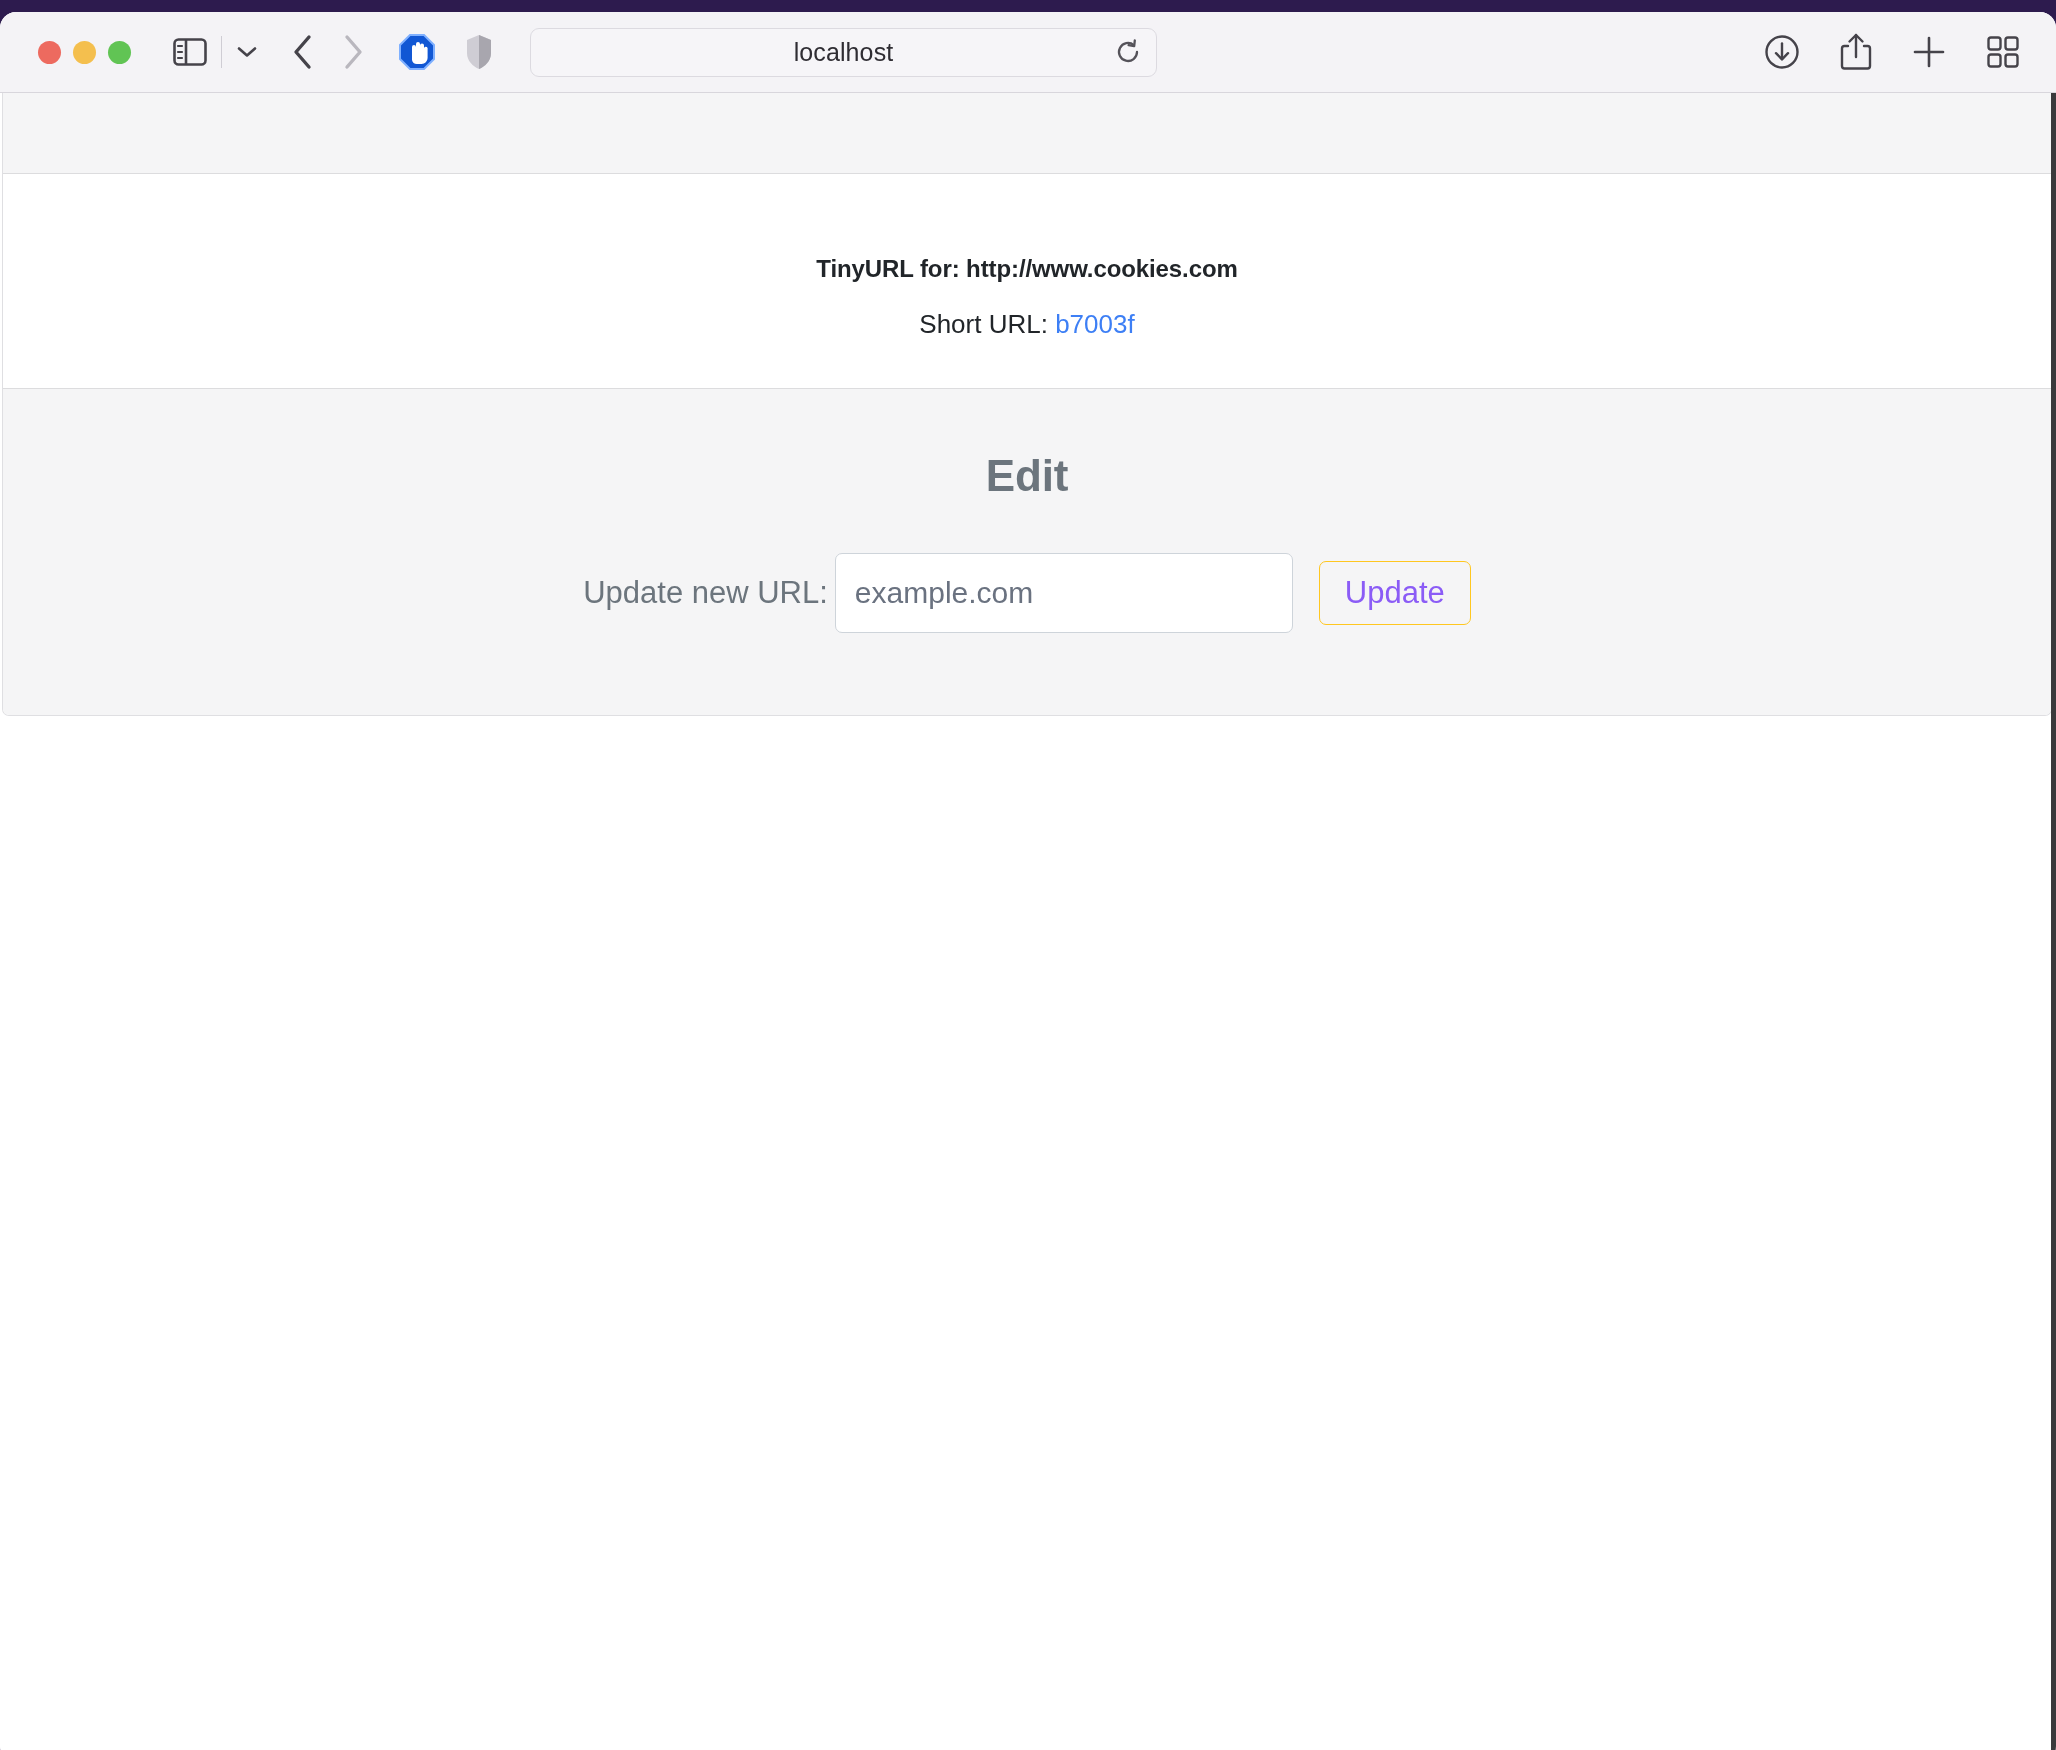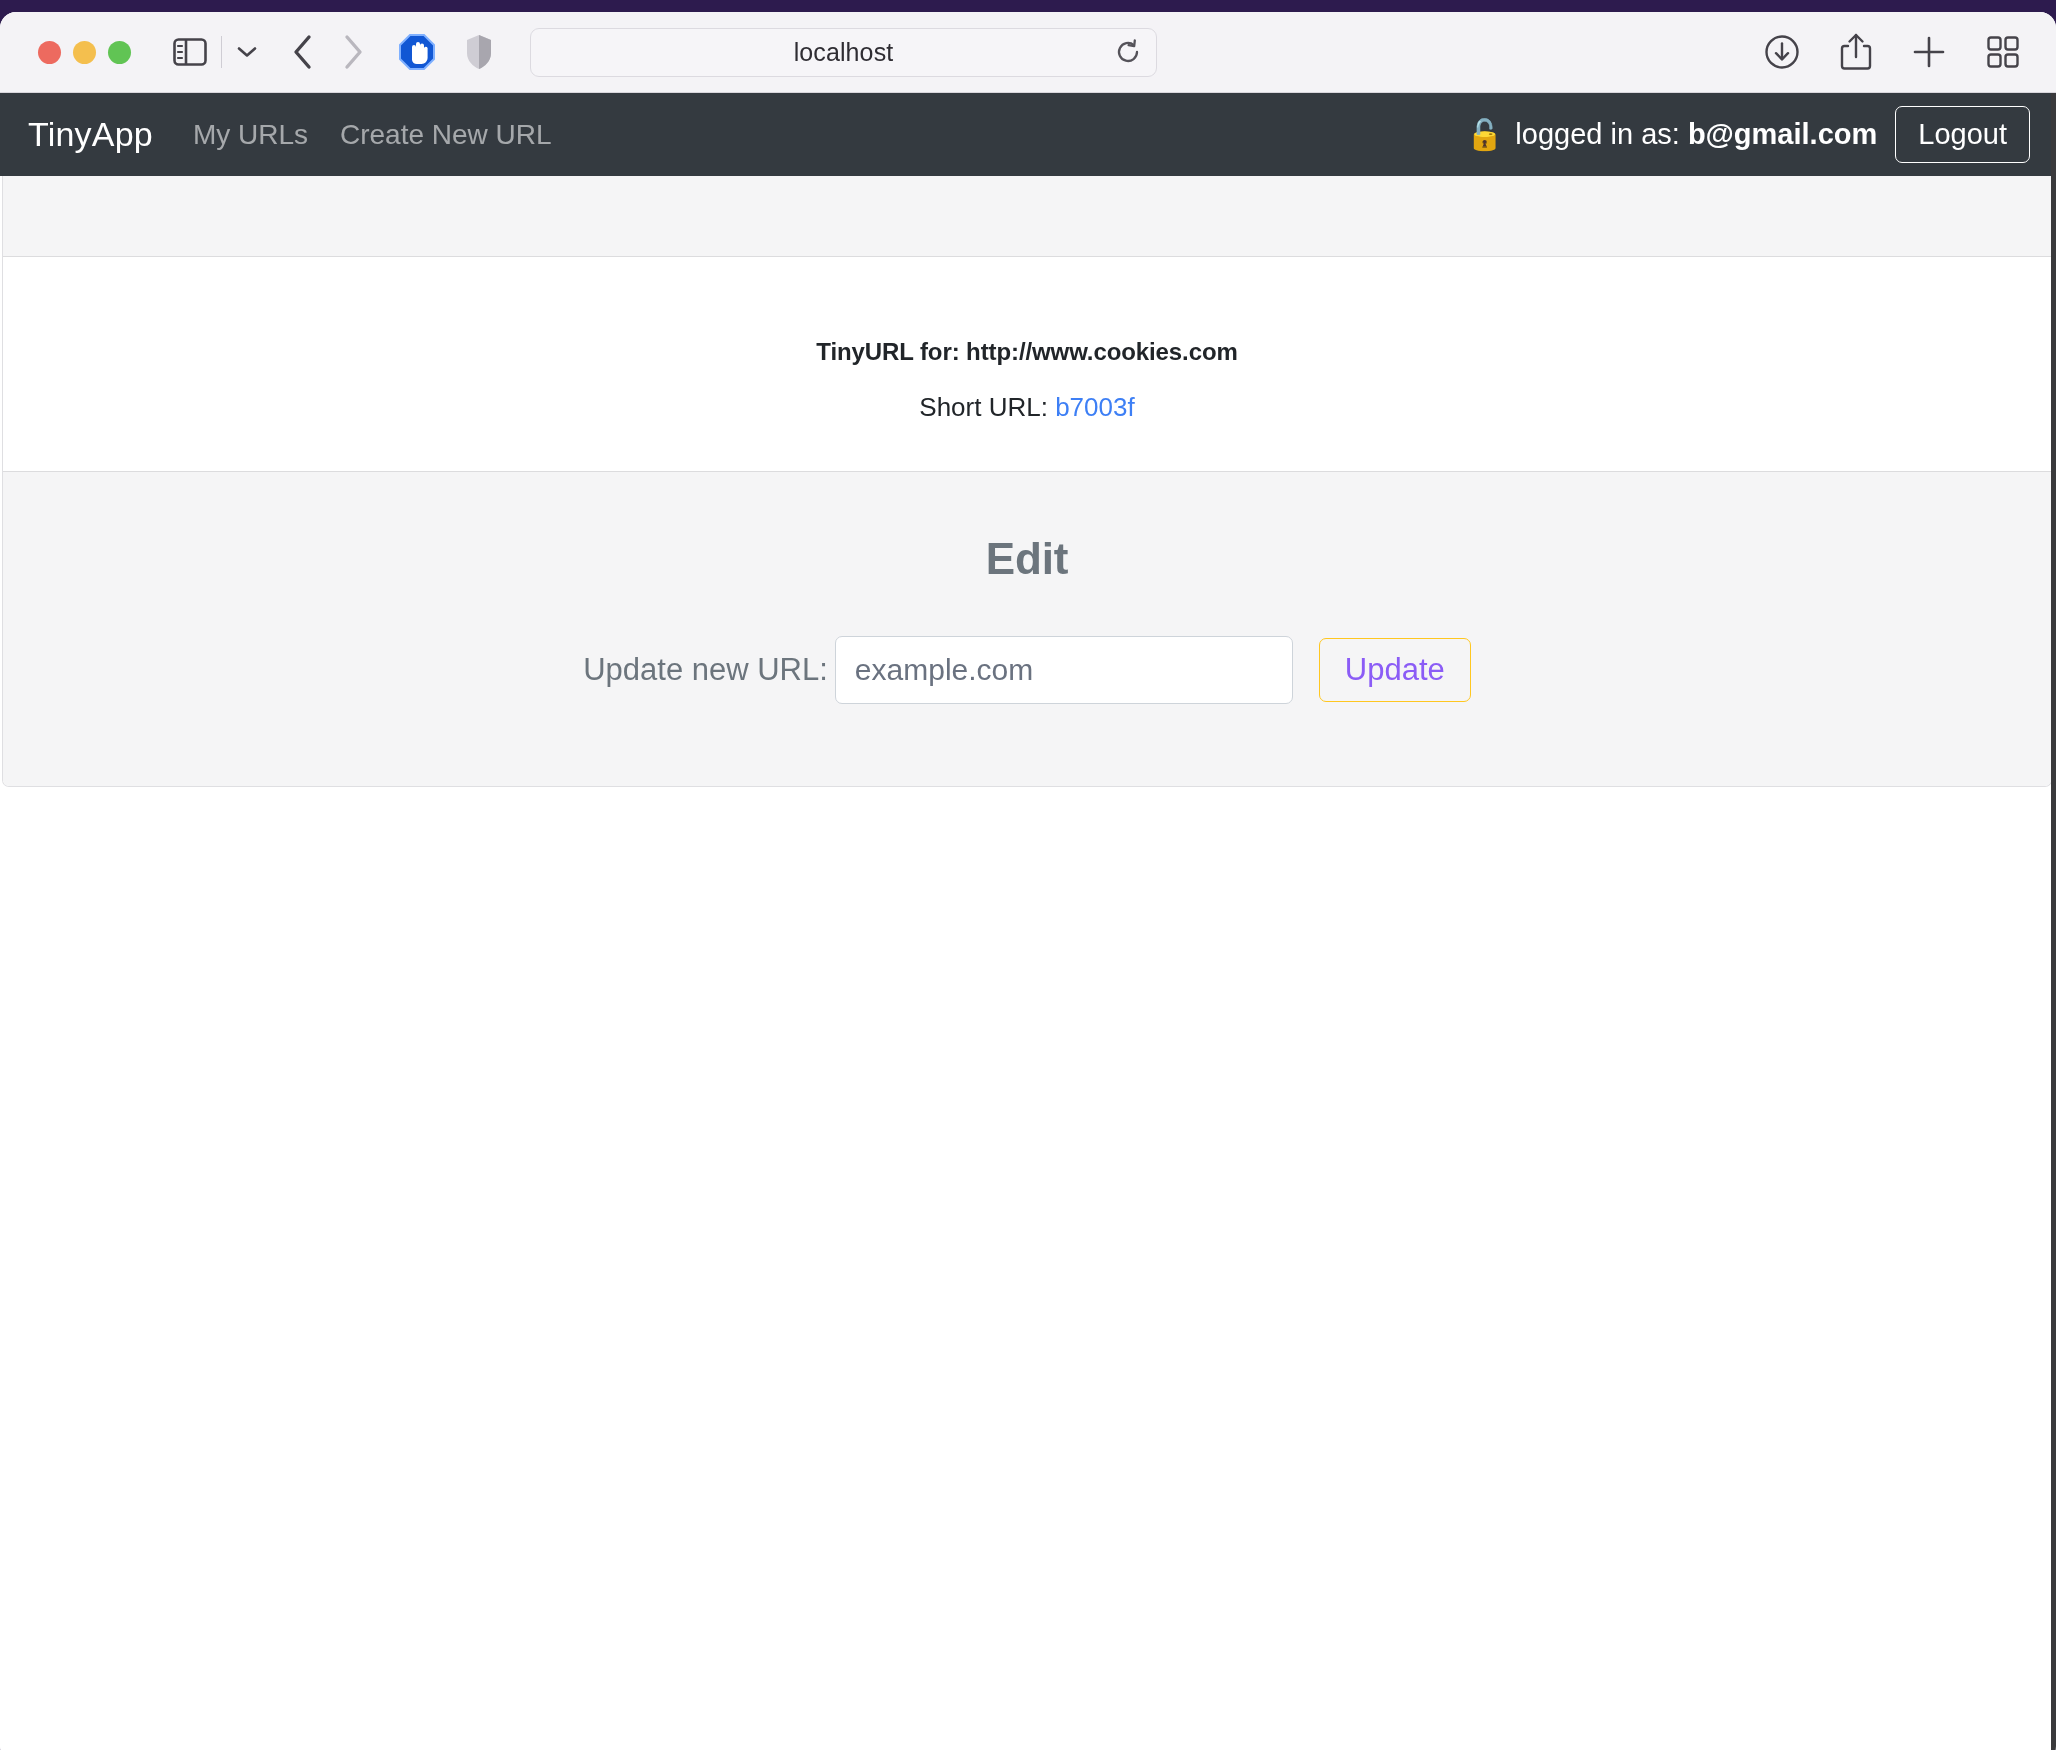--- a/index.html
+++ b/index.html
@@ -237,21 +237,21 @@
     gap: 0;
   }
   .form-label {
     font-size: 31px;
     color: #6c757d;
     margin-right: 7px;
     white-space: nowrap;
   }
   .url-input {
     width: 458px;
-    height: 68px;
+    height: 80px;
     border: 1px solid #ced4da;
     border-radius: 7px;
     background: #ffffff;
     font-size: 30px;
     font-family: "Liberation Sans", sans-serif;
     color: #495057;
     padding: 0 19px;
     outline: none;
   }
   .url-input::placeholder { color: #6a7280; opacity: 1; }
@@ -373,32 +373,20 @@
           <rect x="19.5" y="2.5" width="12" height="12" rx="2.5" stroke="#45434a" stroke-width="2.4"></rect>
           <rect x="2.5" y="19.5" width="12" height="12" rx="2.5" stroke="#45434a" stroke-width="2.4"></rect>
           <rect x="19.5" y="19.5" width="12" height="12" rx="2.5" stroke="#45434a" stroke-width="2.4"></rect>
         </svg>
       </span>
     </div>
   </div>
 
   <div class="page">
 
-    <div class="navbar">
-      <a class="brand" href="#">TinyApp</a>
-      <div class="nav-links">
-        <a class="nav-link" href="#">My URLs</a>
-        <a class="nav-link" href="#">Create New URL</a>
-      </div>
-      <div class="nav-right">
-        <span class="lock-icon">🔓</span>
-        <span class="logged-text"><span>logged in as: </span><span class="logged-email">b@gmail.com</span></span>
-        <button class="logout-btn">Logout</button>
-      </div>
-    </div>
 
     <div class="card">
       <div class="card-header"></div>
 
       <div class="card-body">
         <div class="url-title">TinyURL for: http://www.cookies.com</div>
         <div class="short-url-line"><span>Short URL: </span><a class="short-url-link" href="#">b7003f</a></div>
       </div>
 
       <div class="card-footer">

